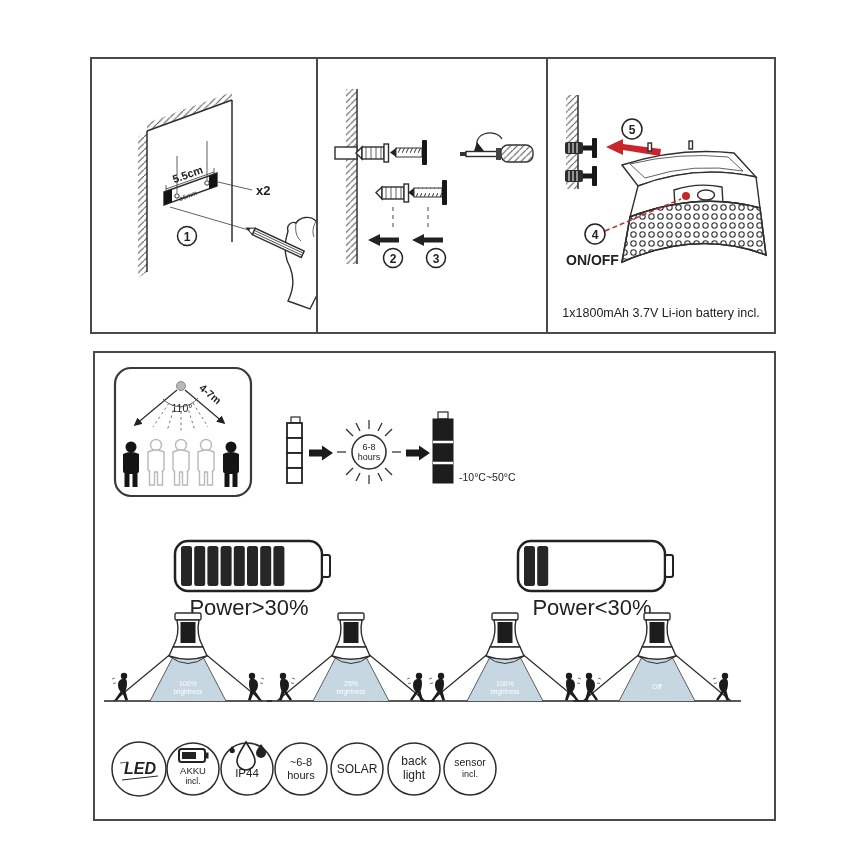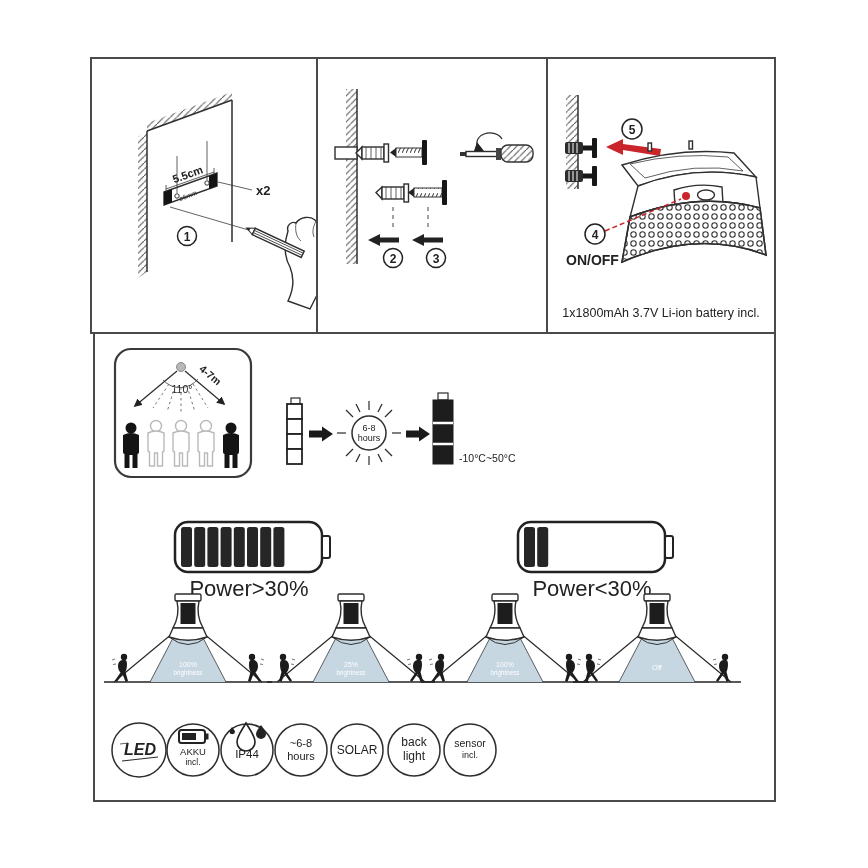--- a/index.html
+++ b/index.html
@@ -1,21 +1,21 @@
 <!DOCTYPE html>
 <html><head>
 <meta charset="utf-8">
 <style>
   html,body{margin:0;padding:0;background:#fff;}
   .page{position:relative;width:868px;height:868px;background:#fff;overflow:hidden;}
   .panel{position:absolute;border:2px solid #4a4a4a;background:#fff;box-sizing:border-box;}
   #p1{left:90px;top:57px;width:228px;height:277px;}
   #p2{left:316px;top:57px;width:232px;height:277px;}
   #p3{left:546px;top:57px;width:230px;height:277px;}
-  #pb{left:93px;top:332px;width:683px;height:470px;}
+  #pb{left:93px;top:351px;width:683px;height:470px;}
   svg{display:block;}
   text{font-family:"Liberation Sans",sans-serif;fill:#222;}
   .tb{font-weight:bold;}
   .tw{fill:#fdfdfd;}
   .wf{fill:#fff;stroke:#2e2e2e;stroke-width:1.4;}
   .ln{stroke:#222;stroke-width:1.5;}
   .s08{stroke:#383838;stroke-width:.8;fill:none;}
   .s1{stroke:#333;stroke-width:1;fill:none;}
   .s12{stroke:#2b2b2b;stroke-width:1.2;fill:none;}
   .s15{stroke:#2e2e2e;stroke-width:1.5;fill:none;}

